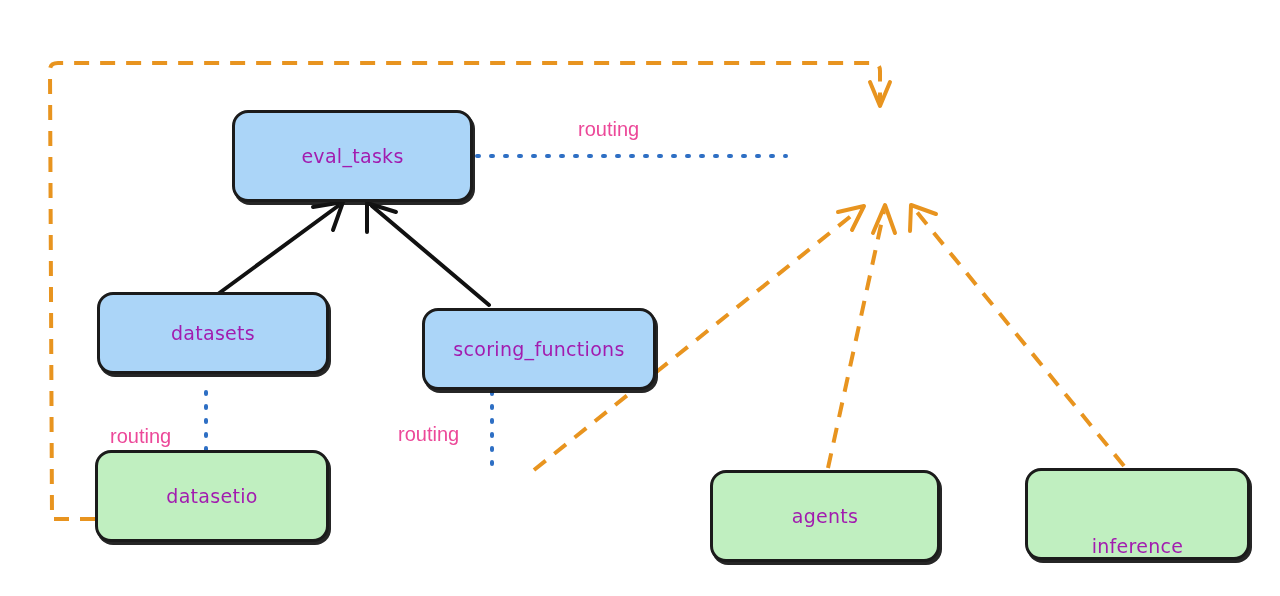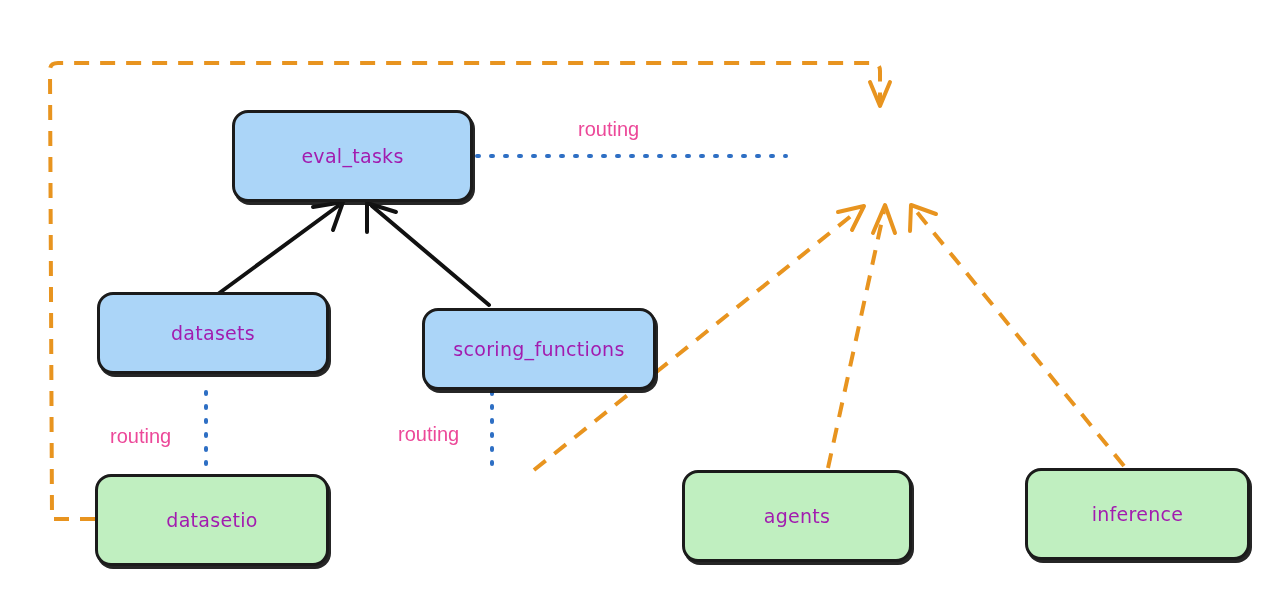--- a/index.html
+++ b/index.html
@@ -110,30 +110,30 @@
 
 
   <div class="node blue" style="left:97px; top:292px; width:232px; height:82px;align-items:center;">
     <span class="node-label">datasets</span>
   </div>
 
   <div class="node blue" style="left:378px; top:308px; width:234px; height:82px;margin-left:44px;">
     <span class="node-label">scoring_functions</span>
   </div>
 
-  <div class="node green" style="left:95px; top:474px; width:234px; height:92px;text-align:right;">
+  <div class="node green" style="left:95px; top:450px; width:234px; height:92px;text-align:right;">
     <span class="node-label">datasetio</span>
   </div>
 
 
-  <div class="node green" style="left:682px; top:470px; width:230px; height:92px;">
+  <div class="node green" style="left:710px; top:470px; width:230px; height:92px;">
     <span class="node-label">agents</span>
   </div>
 
-  <div class="node green" style="left:1025px; top:468px; width:225px; height:92px;">
+  <div class="node green" style="left:1025px; top:468px; width:225px; height:92px;align-items:flex-end;">
     <span class="node-label">inference</span>
   </div>
 
   <div class="edge-label" style="left:578px; top:118px;">routing</div>
 
   <div class="edge-label" style="left:110px; top:425px;">routing</div>
 
   <div class="edge-label" style="left:398px; top:423px;">routing</div>
 
 </div>

